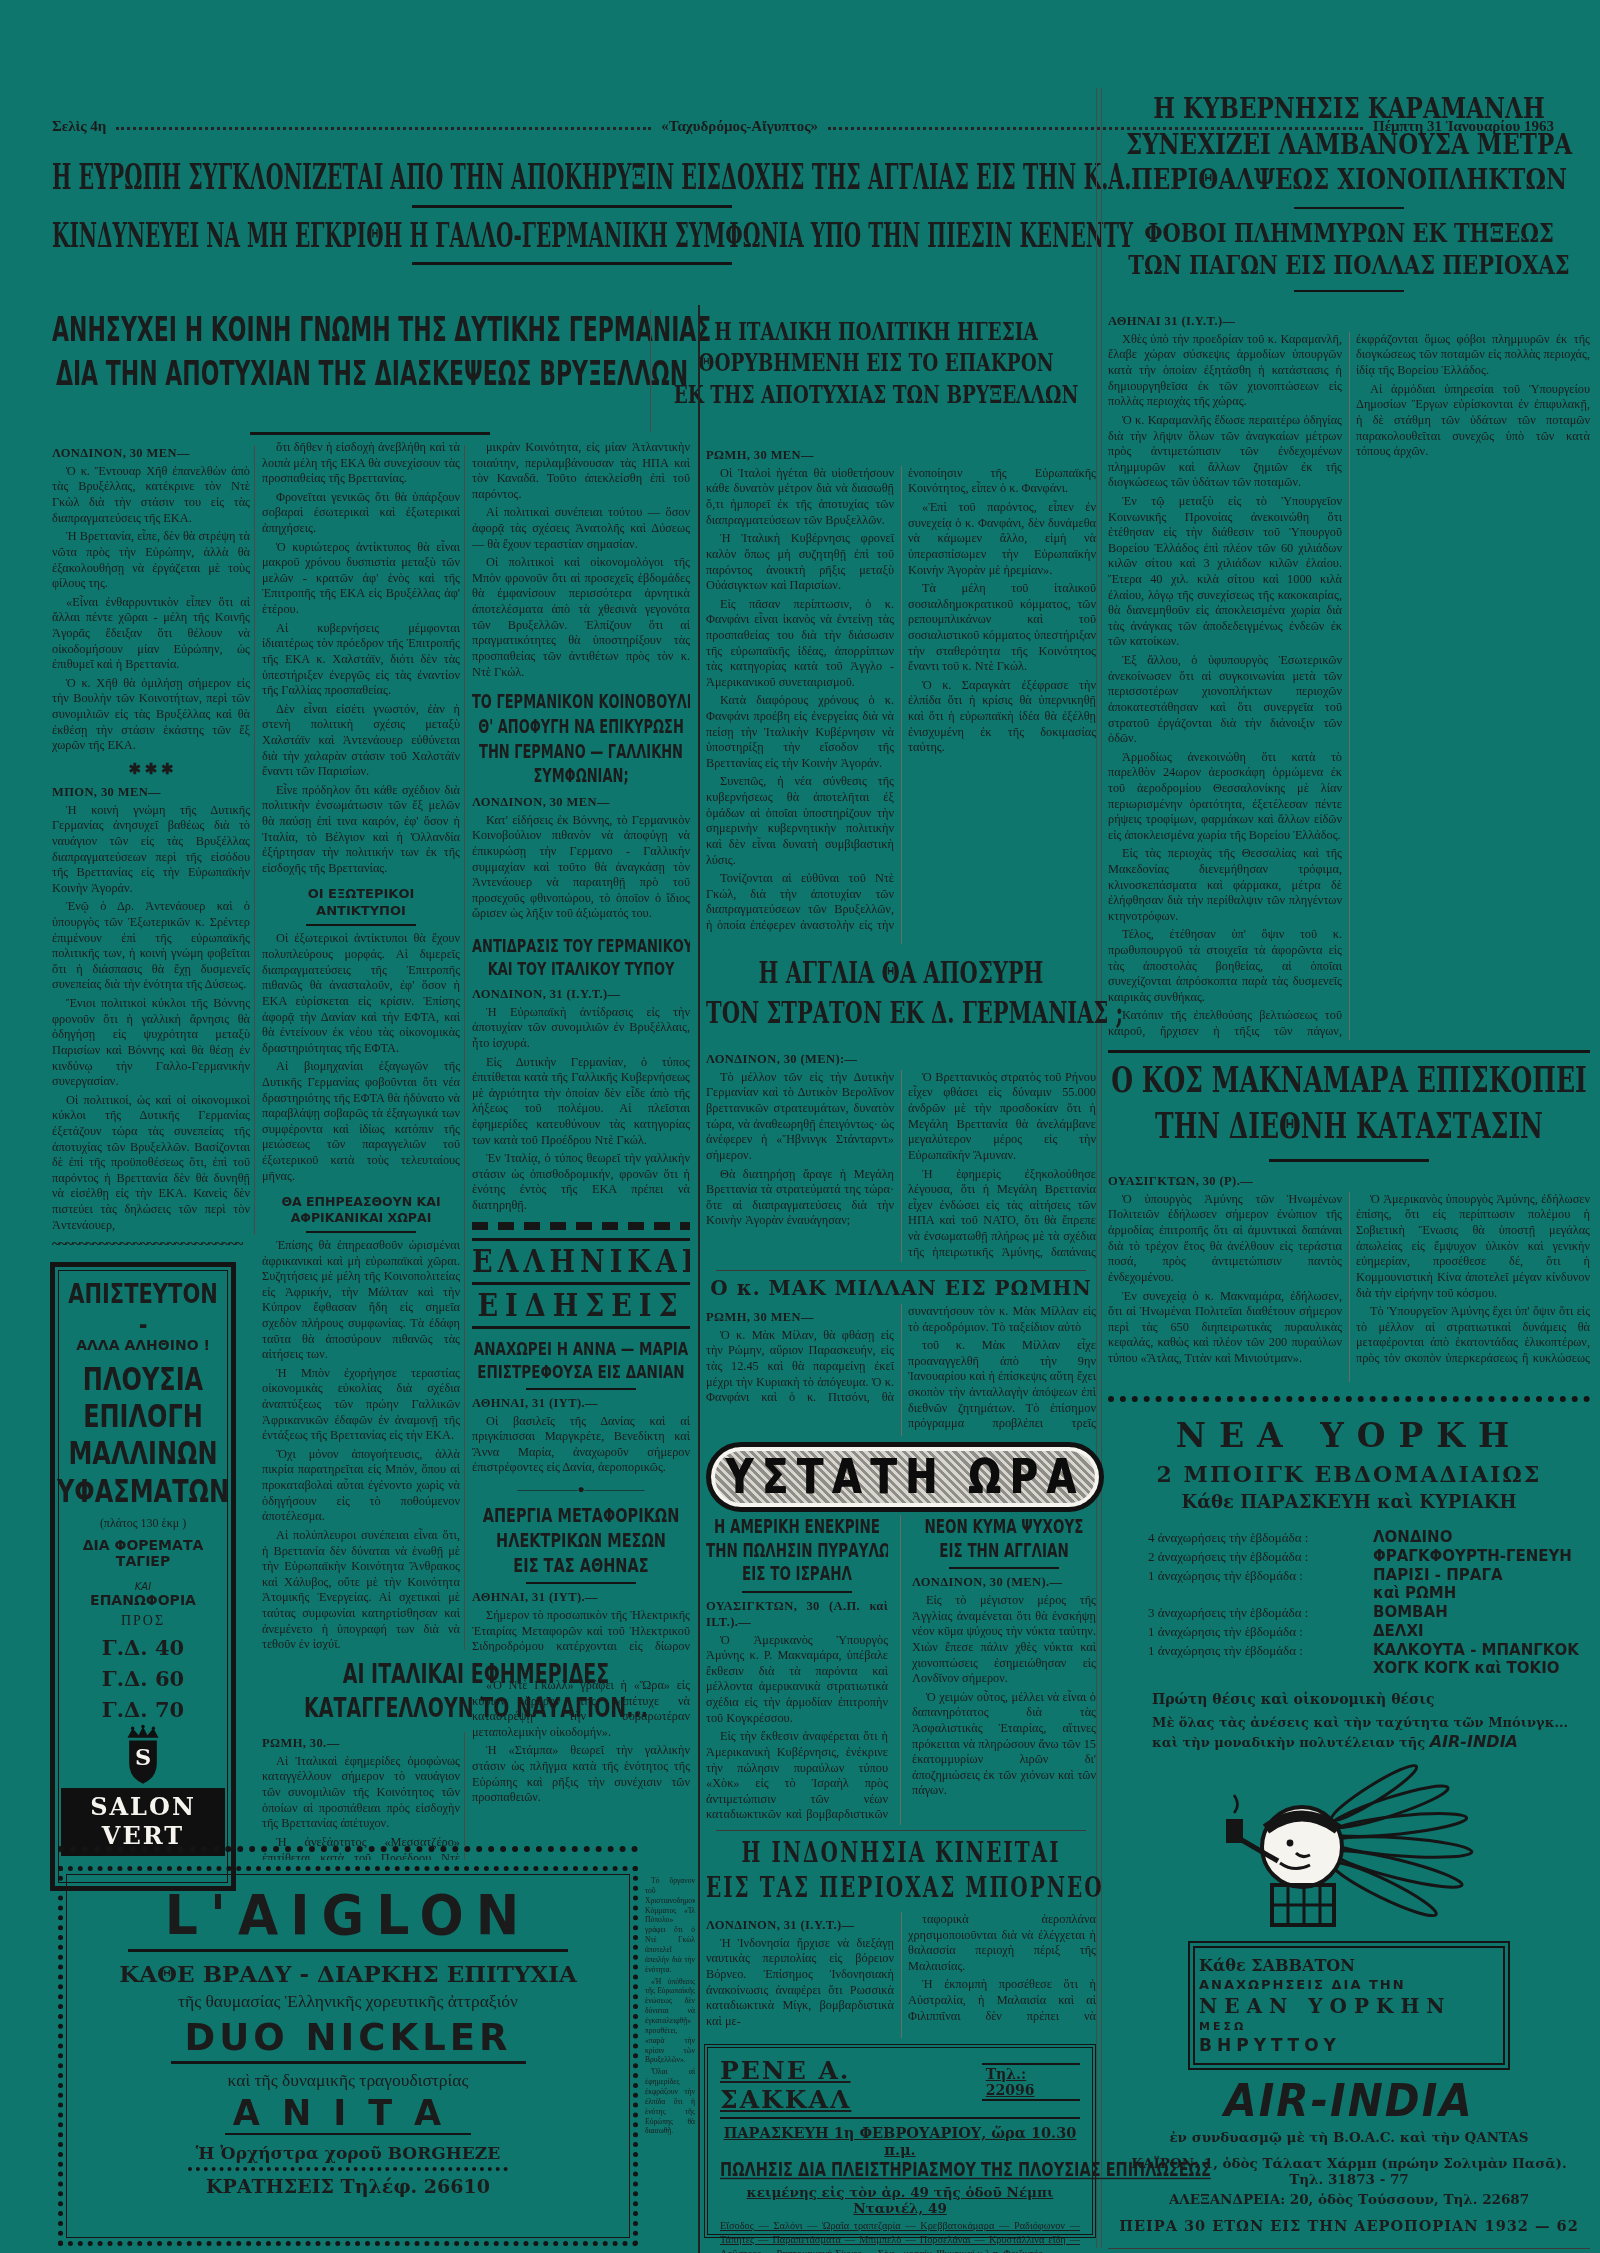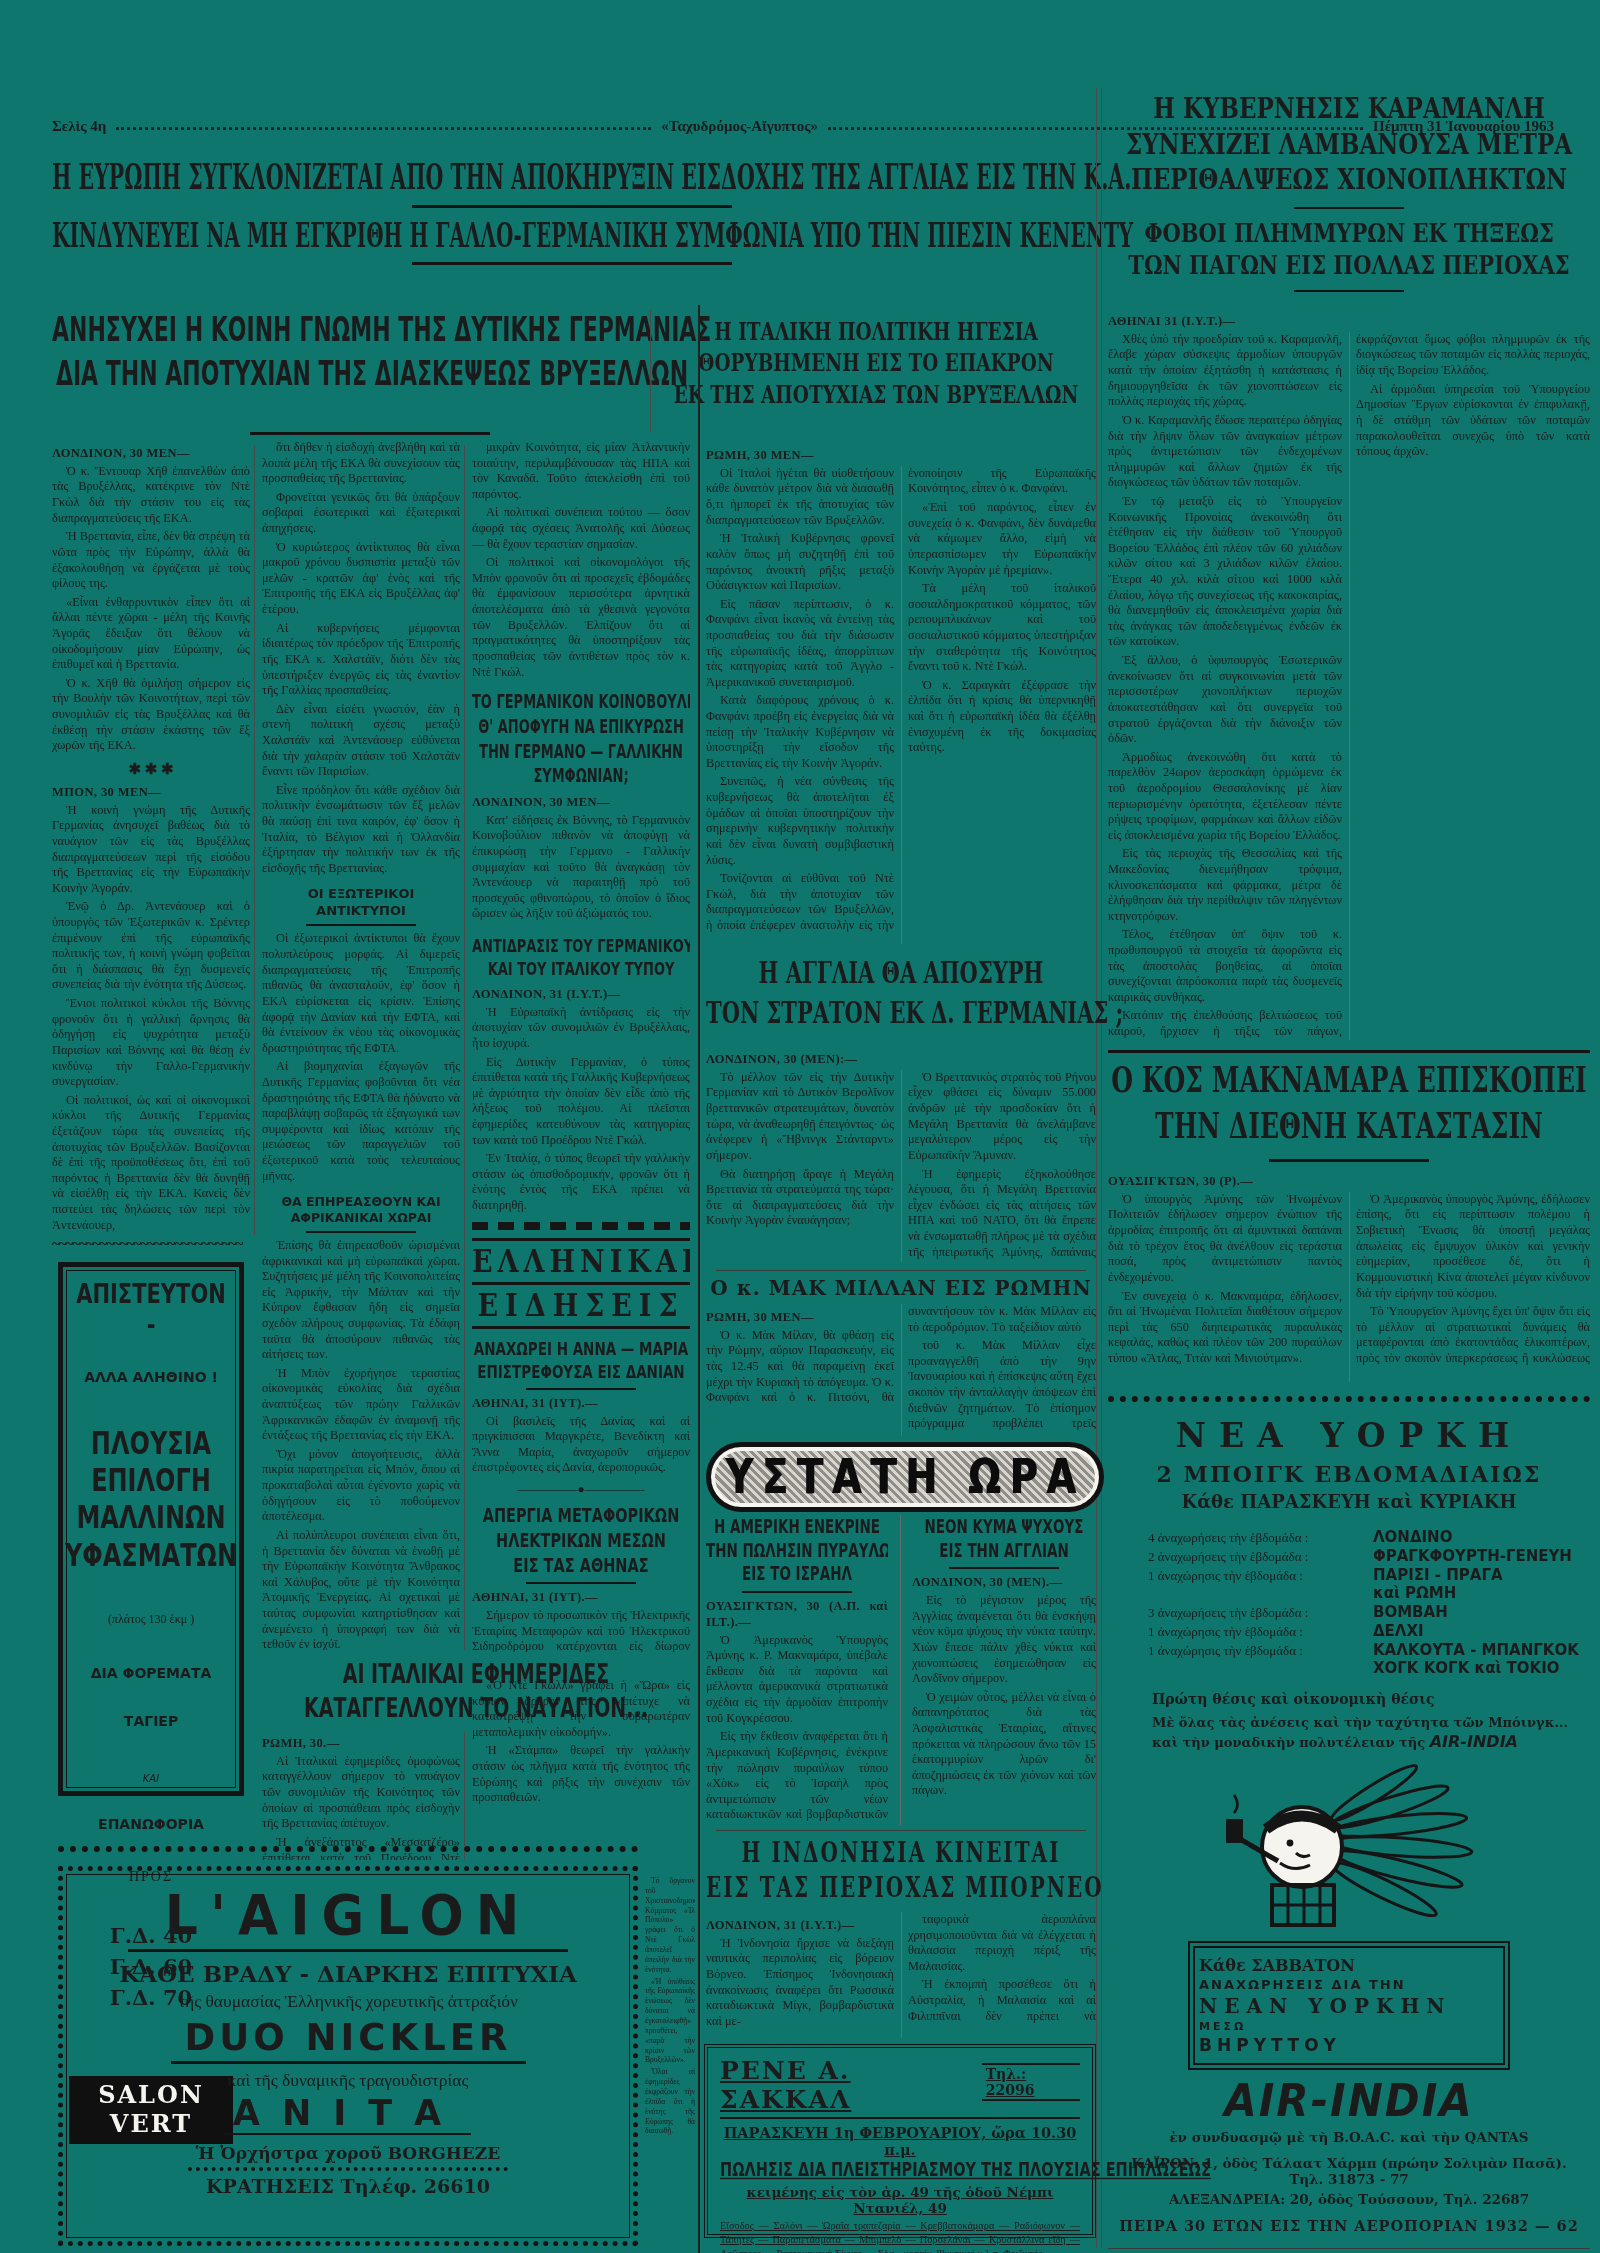--- a/index.html
+++ b/index.html
@@ -122,21 +122,21 @@
     <div class="dateline">ΜΠΟΝ, 30 ΜΕΝ—</div>
     <div>
         <p class="para">Ἡ κοινὴ γνώμη τῆς Δυτικῆς Γερμανίας ἀνησυχεῖ βαθέως διὰ τὸ ναυάγιον τῶν εἰς τὰς Βρυξέλλας διαπραγματεύσεων περὶ τῆς εἰσόδου τῆς Βρεττανίας εἰς τὴν Εὐρωπαϊκὴν Κοινὴν Ἀγοράν.</p>
         <p class="para">Ἐνῷ ὁ Δρ. Ἀντενάουερ καὶ ὁ ὑπουργὸς τῶν Ἐξωτερικῶν κ. Σρέντερ ἐπιμένουν ἐπὶ τῆς εὐρωπαϊκῆς πολιτικῆς των, ἡ κοινὴ γνώμη φοβεῖται ὅτι ἡ διάσπασις θὰ ἔχῃ δυσμενεῖς συνεπείας διὰ τὴν ἑνότητα τῆς Δύσεως.</p>
         <p class="para">Ἔνιοι πολιτικοὶ κύκλοι τῆς Βόννης φρονοῦν ὅτι ἡ γαλλικὴ ἄρνησις θὰ ὁδηγήσῃ εἰς ψυχρότητα μεταξὺ Παρισίων καὶ Βόννης καὶ θὰ θέσῃ ἐν κινδύνῳ τὴν Γαλλο-Γερμανικὴν συνεργασίαν.</p>
         <p class="para">Οἱ πολιτικοί, ὡς καὶ οἱ οἰκονομικοὶ κύκλοι τῆς Δυτικῆς Γερμανίας ἐξετάζουν τώρα τὰς συνεπείας τῆς ἀποτυχίας τῶν Βρυξελλῶν. Βασίζονται δὲ ἐπὶ τῆς προϋποθέσεως ὅτι, ἐπὶ τοῦ παρόντος ἡ Βρεττανία δὲν θὰ δυνηθῇ νὰ εἰσέλθῃ εἰς τὴν ΕΚΑ. Κανεὶς δὲν πιστεύει τὰς δηλώσεις τῶν περὶ τὸν Ἀντενάουερ,</p>
       </div>
   </div>
   <div class="abs wavy" style="left:52px;top:1236px;width:200px;">~~~~~~~~~~~~~~~~~~~~~~~~~~~~</div>
 
-  <div id="ad-apistefton" class="abs adbox" style="left:58px;top:1262px;width:186px;height:534px;gap:32px;">
+  <div id="ad-apistefton" class="abs adbox" style="left:50px;top:1262px;width:186px;height:629px;">
     <div class="sanshead" style="font-weight:bold;font-size:21px;transform:scaleY(1.3);">ΑΠΙΣΤΕΥΤΟΝ -</div>
     <div class="sanshead" style="font-weight:bold;font-size:14px;margin-top:4px;">ΑΛΛΑ ΑΛΗΘΙΝΟ !</div>
     <div style="margin-top:8px;">
         <div class="cond sanshead bigad">ΠΛΟΥΣΙΑ</div>
         <div class="cond sanshead bigad">ΕΠΙΛΟΓΗ</div>
         <div class="cond sanshead bigad">ΜΑΛΛΙΝΩΝ</div>
         <div class="cond sanshead bigad">ΥΦΑΣΜΑΤΩΝ</div>
       </div>
     <div style="font-size:12px;margin-top:6px;">(πλάτος 130 ἑκμ )</div>
     <div class="sanshead" style="font-weight:bold;font-size:14px;margin-top:6px;">ΔΙΑ ΦΟΡΕΜΑΤΑ</div>

